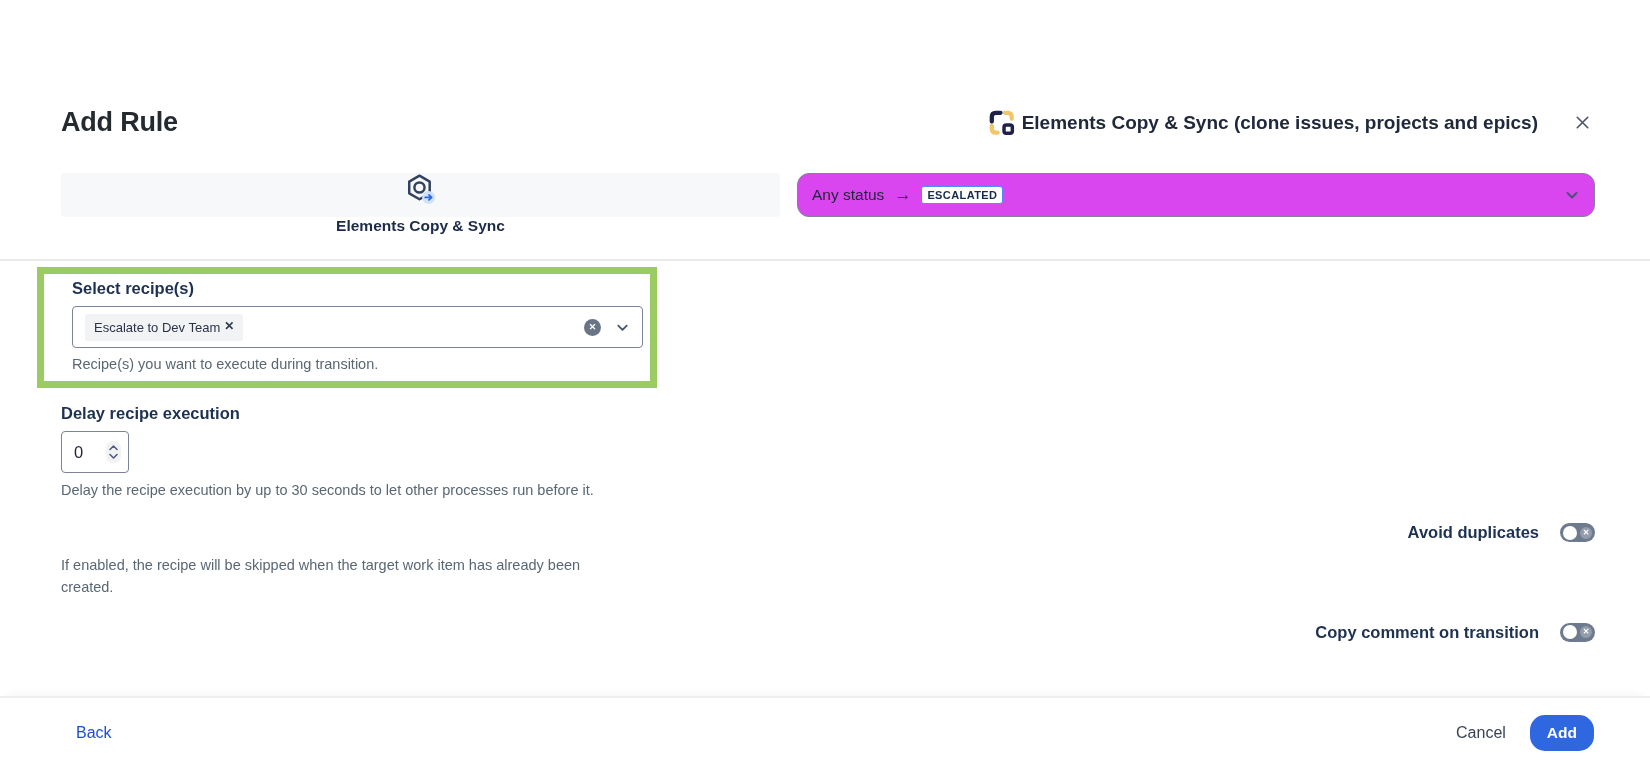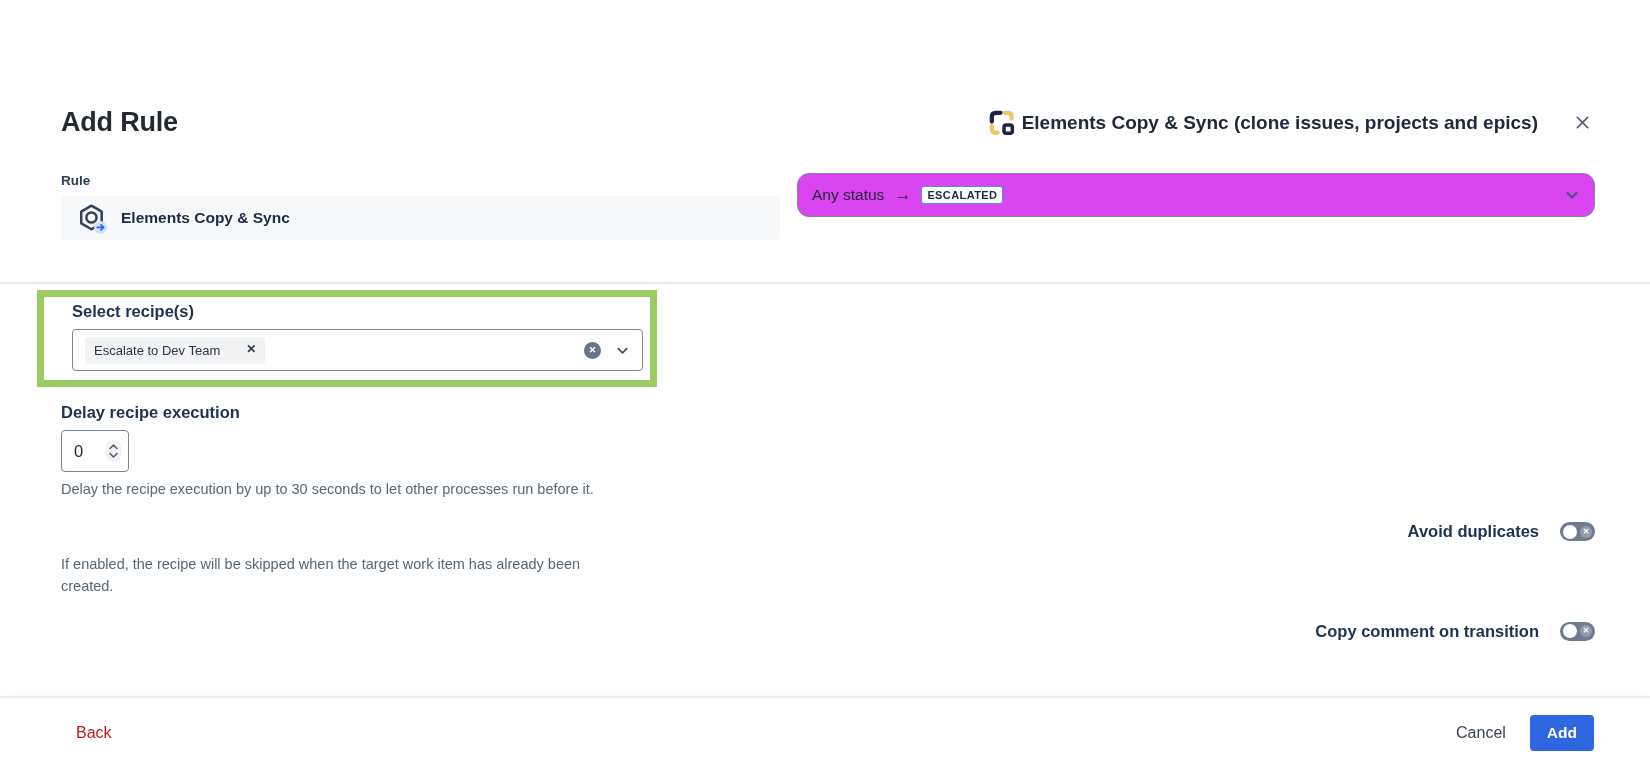--- a/index.html
+++ b/index.html
@@ -21,21 +21,21 @@
   .app-group { margin-left: auto; display: flex; align-items: center; gap: 5px; }
   .app-title { font-size: 19px; font-weight: 700; color: #20283a; }
   .close-btn { background: none; border: none; cursor: pointer; margin-left: 32px; display: flex; align-items: center; padding: 2px; }
 
   
   .form-row { display: flex; gap: 17px; margin-top: 35px; }
   .col-rule { width: 719px; flex: none; }
   .col-transition { flex: 1; }
   .field-label { display: block; font-size: 13.5px; font-weight: 600; color: #2b3c5c; margin-bottom: 8px; }
   .field { height: 44px; display: flex; align-items: center; }
-  .rule-field { background: #F7F8F9; border-radius: 4px; padding: 0 16px; gap: 13px; font-weight: 700; font-size: 15.5px; color: #1c2b4a; }
+  .rule-field { background: #F7F8F9; border-radius: 4px; padding: 0 16px; gap: 13px; font-weight: 700; font-size: 15.5px; color: #1c2b4a; flex-direction: column; }
   .transition-field { border: 1.5px solid #7b8496; border-radius: 12px; padding: 0 14px; gap: 9px; font-size: 15.5px; color: #1f2636; cursor: pointer; background: #d946ef; }
   .arrow-glyph { font-size: 17px; color: #1f2636; margin: 0 1px; }
   .status-badge { border: 1.5px solid #4c8ef8; border-radius: 3px; padding: 2.5px 5px 2px 5px; font-size: 11px; font-weight: 700; letter-spacing: 0.4px; color: #172B4D; background: #fff; }
   .chev-right { margin-left: auto; display: flex; align-items: center; }
 
   
   .divider { margin: 42px -55px 0 -61px; border-top: 2px solid #e9eaec; }
 
   
   .highlight-box {
@@ -45,21 +45,21 @@
     border: 7px solid #9bcb63;
     padding: 3px 17px 9px 28px;
     background: #fff;
   }
   .section-heading { font-size: 16.5px; font-weight: 700; color: #1d3150; }
   .hl-heading { margin: 2px 0 8px 0; }
   .select-field {
     width: 571px; height: 42px; border: 1.5px solid #7b8496; border-radius: 4px;
     display: flex; align-items: center; padding: 0 12px; background: #fff; cursor: pointer;
   }
-  .chip { background: #f2f3f5; border-radius: 3px; padding: 6px 9px; font-size: 13px; color: #2a3347; display: flex; align-items: flex-start; gap: 26px; }
+  .chip { background: #f2f3f5; border-radius: 3px; padding: 6px 9px; font-size: 13px; color: #2a3347; display: flex; align-items: flex-start; gap: 4px; }
   .chip-x { font-size: 12px; font-weight: 700; color: #2f3a4e; cursor: pointer; line-height: 1; }
   .select-right { margin-left: auto; display: flex; align-items: center; gap: 14px; }
   .clear-circle { width: 17px; height: 17px; border-radius: 50%; background: #697586; color: #fff; font-size: 9px; font-weight: 700; display: flex; align-items: center; justify-content: center; cursor: pointer; line-height: 1; }
   .helper { font-size: 14.5px; color: #596773; }
   .hl-helper { margin-top: 8px; }
 
   
   .delay-heading { margin-top: 16px; }
   .number-input {
     margin-top: 8px; width: 68px; height: 42px; border: 1.5px solid #7b8496; border-radius: 4px;
@@ -74,24 +74,24 @@
   .row-avoid { margin-top: 25px; }
   .row-copy { margin-top: 24px; }
   .toggle { width: 35px; height: 19px; border-radius: 10px; background: #6e7b8e; position: relative; cursor: pointer; flex: none; }
   .toggle .knob { position: absolute; left: 2.5px; top: 2.5px; width: 14px; height: 14px; background: #fff; border-radius: 50%; }
   .toggle .toggle-x { position: absolute; right: 3px; top: 3.5px; width: 12px; height: 12px; border-radius: 50%; background: rgba(255,255,255,0.25); color: #fff; font-size: 8px; font-weight: 700; display: flex; align-items: center; justify-content: center; line-height: 1; }
   .avoid-helper { margin-top: 12px; max-width: 548px; line-height: 1.55; }
 
   
   .footer { position: absolute; left: 0; right: 0; top: 671px; border-top: 2px solid #eceef0; box-shadow: 0 -8px 10px -8px rgba(9,30,66,0.06); background: #fff; }
   .footer-row { display: flex; align-items: center; padding: 17px 56px 0 76px; }
-  .back-link { font-size: 16px; color: #b91c1c; cursor: pointer; background: none; border: none; font-family: inherit; }
+  .back-link { font-size: 16px; color: #1d4ed8; cursor: pointer; background: none; border: none; font-family: inherit; }
   .footer-right { margin-left: auto; display: flex; align-items: center; }
   .cancel-btn { font-size: 16px; color: #3a4356; cursor: pointer; background: none; border: none; font-family: inherit; padding: 8px 10px; }
-  .add-btn { margin-left: 14px; background: #2e67e0; color: #fff; font-size: 15.5px; font-weight: 700; border: none; border-radius: 4px; padding: 9px 17px; cursor: pointer; font-family: inherit; }
+  .add-btn { margin-left: 14px; background: #2e67e0; color: #fff; font-size: 15.5px; font-weight: 700; border: none; border-radius: 15px; padding: 9px 17px; cursor: pointer; font-family: inherit; }
   svg { display: block; }
 </style>
 </head>
 <body>
 
 <div class="canvas">
   <div class="content">
 
     <div class="header-row">
       <h1 class="page-title">Add Rule</h1>
@@ -108,21 +108,20 @@
       </div>
       <button class="close-btn" aria-label="Close">
         <svg width="21" height="21" viewBox="0 0 22 22" fill="none">
           <path d="M5.5 5.5 L16.5 16.5 M16.5 5.5 L5.5 16.5" stroke="#4a5568" stroke-width="1.7" stroke-linecap="round"></path>
         </svg>
       </button>
     </div>
 
     <div class="form-row">
       <div class="col-rule">
-        <span class="field-label">Rule</span>
         <div class="field rule-field">
           <span>
             <svg width="31" height="31" viewBox="0 0 30 30" fill="none">
               <path d="M14 2.6 L23.9 8.3 V19.7 L14 25.4 L4.1 19.7 V8.3 Z" stroke="#33415e" stroke-width="2.4" stroke-linejoin="round"></path>
               <circle cx="14" cy="14" r="4.9" stroke="#33415e" stroke-width="2.4"></circle>
               <circle cx="22.8" cy="23.6" r="6.2" fill="#cfe0fb"></circle>
               <path d="M19.6 23.6 H25.6 M23.2 21.2 L25.8 23.6 L23.2 26" stroke="#2e67e0" stroke-width="1.7" stroke-linecap="round" stroke-linejoin="round" fill="none"></path>
             </svg>
           </span>
           <span>Elements Copy &amp; Sync</span>
@@ -153,20 +152,21 @@
         </span>
         <span class="select-right">
           <span class="clear-circle">✕</span>
           <span>
             <svg width="15" height="15" viewBox="0 0 16 16" fill="none">
               <path d="M3.5 6 L8 10.5 L12.5 6" stroke="#44546F" stroke-width="1.9" stroke-linecap="round" stroke-linejoin="round"></path>
             </svg>
           </span>
         </span>
       </div>
+      <div class="helper hl-helper">Recipe(s) you want to execute during transition.</div>
     </div>
 
     <h3 class="section-heading delay-heading">Delay recipe execution</h3>
     <div class="number-input">
       <span>0</span>
       <span class="stepper">
         <svg width="9" height="6" viewBox="0 0 9 6" fill="none">
           <path d="M1 4.5 L4.5 1 L8 4.5" stroke="#505f79" stroke-width="1.6" stroke-linecap="round" stroke-linejoin="round"></path>
         </svg>
         <svg width="9" height="6" viewBox="0 0 9 6" fill="none">

